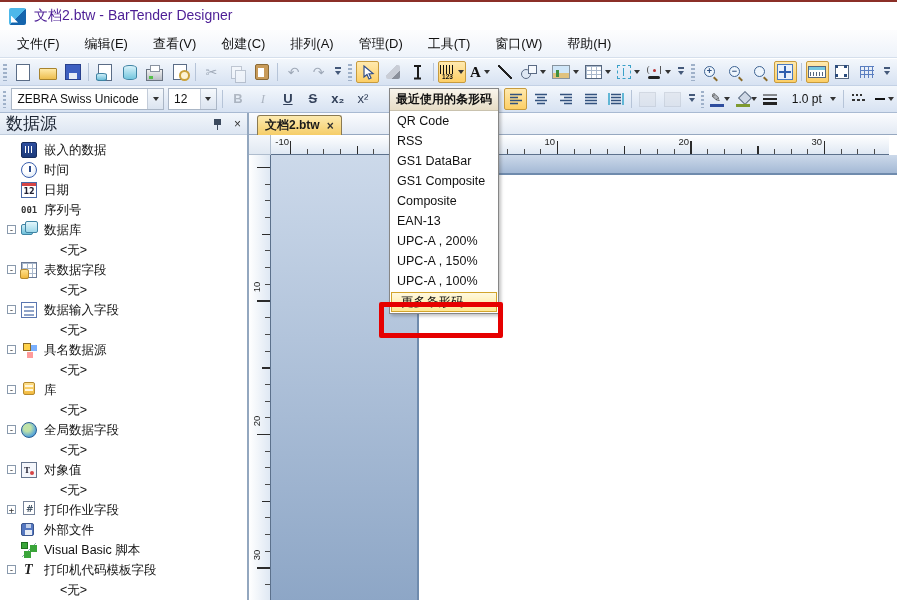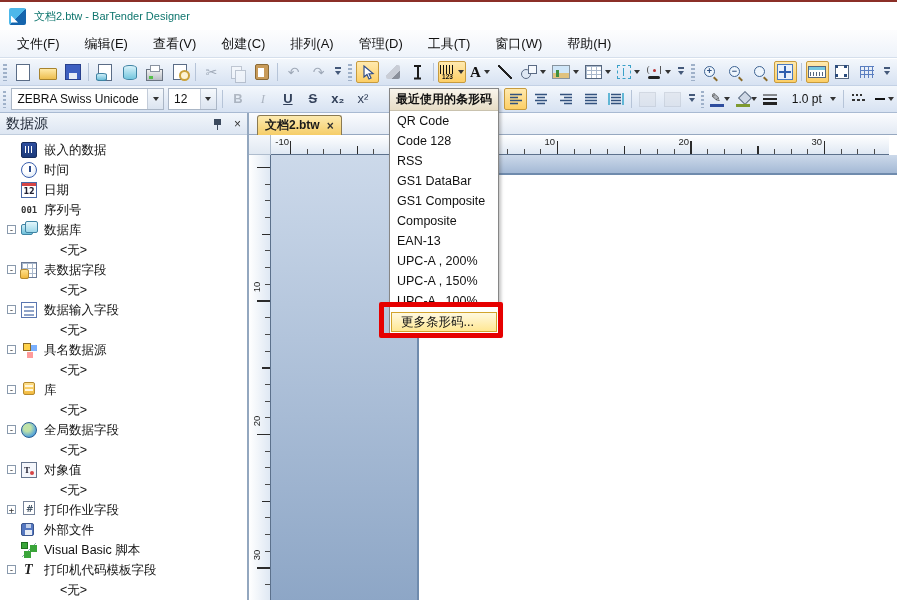--- a/index.html
+++ b/index.html
@@ -2,21 +2,21 @@
 <html><head>
 <meta charset="utf-8">
 <style>
   html,body{margin:0;padding:0;}
   body{font-family:"Liberation Sans","DejaVu Sans",sans-serif;background:#fff;}
   #app{position:relative;width:897px;height:600px;overflow:hidden;background:#fff;border-top:2px solid #8b2f27;}
   
   #titlebar{position:absolute;left:0;top:0;width:100%;height:28px;background:#fff;display:flex;align-items:center;}
   .logo{width:17px;height:17px;margin:0 8px 0 9px;border-radius:2px;background:linear-gradient(135deg,#4db8ea 0 52%,#1565ad 52%);position:relative;}
   .logo::after{content:"";position:absolute;left:2px;bottom:2px;width:7px;height:7px;background:#fff;clip-path:polygon(0 0,100% 100%,0 100%);}
-  #title-text{font-size:11px;color:#0f766e;}
+  #title-text{font-size:14px;color:#4c1d95;}
   
   #menubar{position:absolute;left:0;top:28px;width:100%;height:28px;background:linear-gradient(#fdfdfe,#eef3fa);border-bottom:1px solid #d5dfec;display:flex;align-items:center;padding-left:6px;box-sizing:border-box;}
   .menu-item{font-size:13px;color:#111;padding:4px 11px;margin-right:3px;}
   
   .tbrow{position:absolute;left:0;width:100%;height:27px;background:linear-gradient(#f3f7fc,#d7e2f2);border-bottom:1px solid #c3d1e5;display:flex;align-items:center;box-sizing:border-box;}
   #tb1{top:57px;} #tb2{top:84px;border-bottom:1px solid #a9bad2;}
   .handle{width:4px;height:17px;margin:0 3px;background:repeating-linear-gradient(180deg,#9fb1c9 0 2px,transparent 2px 4px);}
   .vsep{width:1px;height:18px;background:#b6c4d8;margin:0 3px;}
   .tb-btn{min-width:23px;height:22px;display:flex;align-items:center;justify-content:center;border:1px solid transparent;border-radius:2px;margin:0 1px;position:relative;box-sizing:border-box;padding:0 1px;}
   .tb-btn.sel{background:linear-gradient(#ffe9ae,#fdcf66);border:1px solid #c79b3e;}
@@ -85,21 +85,21 @@
   .t-bucket .cup{position:absolute;left:4px;top:1px;width:8px;height:8px;border:1px solid #5a6a80;background:#cfd8e6;transform:rotate(45deg);}
   .t-bucket .bar{position:absolute;left:0;bottom:0;width:14px;height:3px;background:#7e9a30;}
   .txtbtn{font-size:13px;line-height:20px;}
   
   .combo{height:20px;background:#fff;border:1px solid #aab6c6;display:flex;align-items:center;margin:0 2px;}
   .combo .val{flex:1;font-size:12px;color:#111;padding-left:5px;white-space:nowrap;overflow:hidden;}
   .combo .cmb-arw{width:15px;height:100%;border-left:1px solid #c3ccd9;background:linear-gradient(#f6f9fc,#dbe4f0);display:flex;align-items:center;justify-content:center;}
   
   #sidebar{position:absolute;left:0;top:111px;width:249px;height:489px;background:#fff;border-right:2px solid #93a7bf;box-sizing:border-box;}
   #sidebar-header{height:21px;background:linear-gradient(#f2f6fb,#dde6f2);border-bottom:1px solid #c0cddd;display:flex;align-items:center;padding:0 4px 0 6px;}
-  #sidebar-title{flex:1;font-size:14px;color:#1c2533;}
+  #sidebar-title{flex:1;font-size:17px;color:#1c2533;}
   .pin{width:12px;height:14px;position:relative;margin-right:8px;}
   .pin::before{content:"";position:absolute;left:2px;top:2px;width:7px;height:6px;background:#3c4a5e;}
   .pin::after{content:"";position:absolute;left:5px;top:8px;width:1.5px;height:5px;background:#3c4a5e;}
   .xclose{font-size:12px;color:#333;line-height:12px;padding:0 2px;}
   #tree{position:absolute;left:0;top:21px;right:0;bottom:0;}
   .trow{position:absolute;left:0;width:100%;height:20px;}
   .exp{position:absolute;left:7px;top:5px;width:9px;height:9px;border:1px solid #8a9aad;background:#fff;font-size:9px;line-height:8px;text-align:center;color:#333;font-family:"DejaVu Sans Mono",monospace;box-sizing:border-box;}
   .tlabel{position:absolute;left:44px;top:0;font-size:12.5px;line-height:20px;color:#111;white-space:nowrap;}
   .trow.child .tlabel{left:60px;}
   .ic{position:absolute;left:21px;top:2px;width:16px;height:16px;box-sizing:border-box;}
@@ -552,21 +552,20 @@
 
   <div id="canvas">
     <div id="band"></div>
     <div id="topstrip"></div>
     <div id="page"></div>
   </div>
 
   <div id="barcode-menu">
     <div id="menu-header">最近使用的条形码</div>
     <div class="mi">QR Code</div>
-    <div class="mi">Code 128</div>
     <div class="mi">RSS</div>
     <div class="mi">GS1 DataBar</div>
     <div class="mi">GS1 Composite</div>
     <div class="mi">Composite</div>
     <div class="mi">EAN-13</div>
     <div class="mi">UPC-A , 200%</div>
     <div class="mi">UPC-A , 150%</div>
     <div class="mi">UPC-A , 100%</div>
     <div id="menu-more">更多条形码...</div>
   </div>

